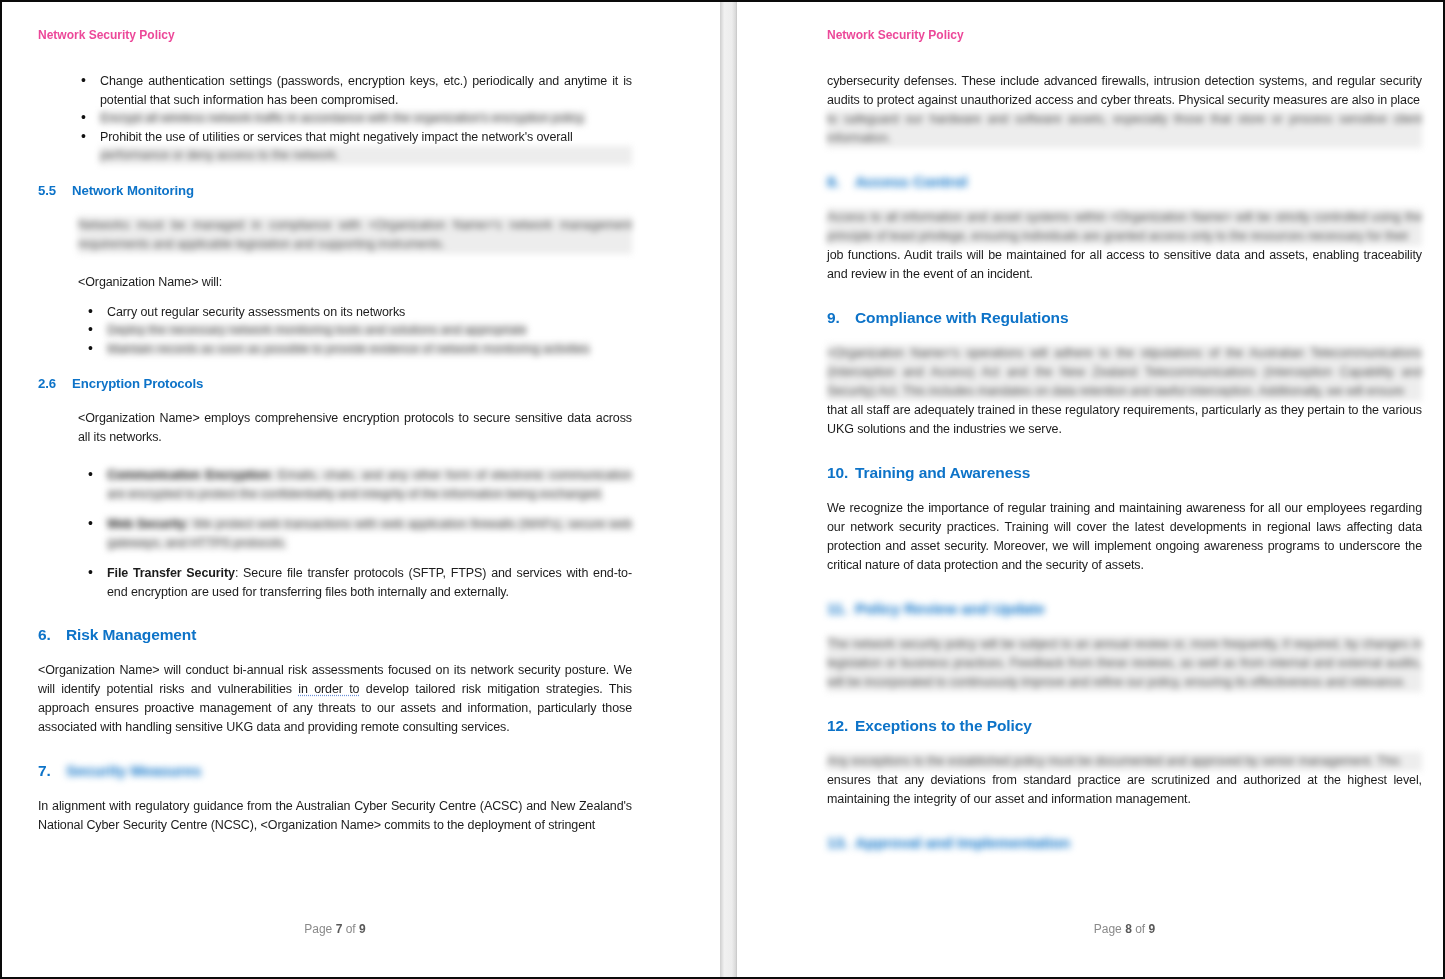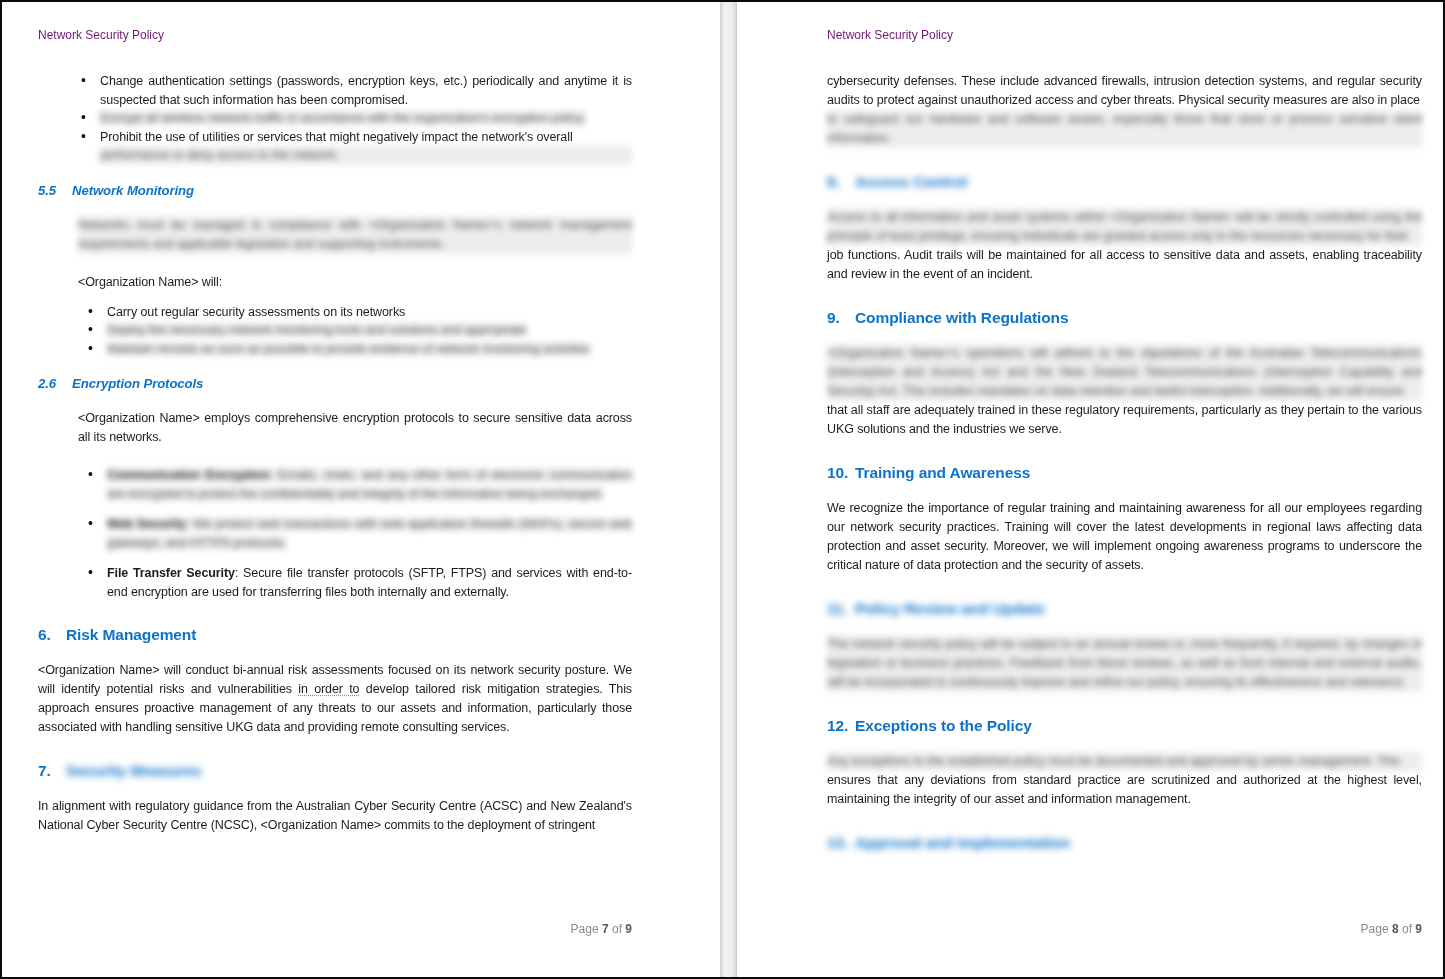--- a/index.html
+++ b/index.html
@@ -13,56 +13,56 @@
     position:absolute;top:2px;left:720px;width:17px;height:975px;
     background:linear-gradient(90deg,#cfcfcf 0,#f1f1f1 25%,#ededed 70%,#d6d6d6 95%,#bdbdbd 100%);
   }
   .page{
     position:absolute;top:2px;height:975px;background:#ffffff;
     box-sizing:border-box;font-size:12.5px;letter-spacing:-0.1px;
   }
   #page7{left:2px;width:718px;padding:26px 88px 0 36px;}
   #page8{left:737px;width:706px;padding:26px 21px 0 90px;}
   .doc-header{
-    color:#701a75;font-size:12px;letter-spacing:0;line-height:14px;margin:0 0 30px 0;
+    color:#ec4899;font-size:12px;letter-spacing:0;line-height:14px;margin:0 0 30px 0;font-weight:bold;
   }
   p{margin:0 0 19px 0;line-height:19px;text-align:justify;}
   .lead{text-align:left;margin:9px 0 11px 0;}
   h2{display:flex;font-size:15.5px;line-height:20px;font-weight:bold;color:#0d73c8;margin:24px 0 16px 0;letter-spacing:-0.1px;}
-  h3{display:flex;font-size:13.2px;line-height:18px;font-weight:bold;color:#0d73c8;margin:15px 0 16px 0;letter-spacing:-0.1px;font-style:italic;}
+  h3{display:flex;font-size:13.2px;line-height:18px;font-weight:bold;color:#0d73c8;margin:15px 0 16px 0;letter-spacing:-0.1px;}
   h2 .hnum{flex:none;width:28px;}
   h3 .hnum{flex:none;width:34px;}
   .sub{margin-left:40px;}
   ul{list-style:none;margin:0 0 17px 0;padding:0 0 0 42px;}
   .sub ul{padding-left:9px;}
   li{position:relative;padding-left:20px;line-height:18.5px;text-align:justify;margin:0;}
   li::before{content:"\2022";position:absolute;left:1px;top:-1px;font-size:14px;color:#111;}
   ul.spaced li{margin-bottom:12px;}
   .blur{filter:blur(3px);color:#555;background:#ededed;}
   .blur b{color:#333;}
   .blur-h{filter:blur(3.5px);}
   .block{display:block;}
   .gram{text-decoration:underline;text-decoration-style:dotted;text-decoration-color:#6a8fd8;text-underline-offset:2px;}
   .footer{
-    position:absolute;top:920px;text-align:right;font-size:12px;letter-spacing:0;color:#8a8a8a;
+    position:absolute;top:920px;text-align:center;font-size:12px;letter-spacing:0;color:#8a8a8a;
   }
   #page7 .footer{left:36px;width:594px;}
   #page8 .footer{left:90px;width:595px;}
   .footer .fn{color:#595959;font-weight:bold;}
 </style>
 </head>
 <body>
 
 <div class="gap"></div>
 
 <div class="page" id="page7">
   <div class="doc-header">Network Security Policy</div>
 
   <ul>
-    <li><span>Change authentication settings (passwords, encryption keys, etc.) periodically and anytime it is suspected that such information has been compromised.</span></li>
+    <li><span>Change authentication settings (passwords, encryption keys, etc.) periodically and anytime it is potential that such information has been compromised.</span></li>
     <li><span class="blur">Encrypt all wireless network traffic in accordance with the organization's encryption policy.</span></li>
     <li><span>Prohibit the use of utilities or services that might negatively impact the network's overall</span><span class="blur block">performance or deny access to the network.</span></li>
   </ul>
 
   <h3>
     <span class="hnum">5.5</span>
     <span>Network Monitoring</span>
   </h3>
   <div class="sub">
     <p>

